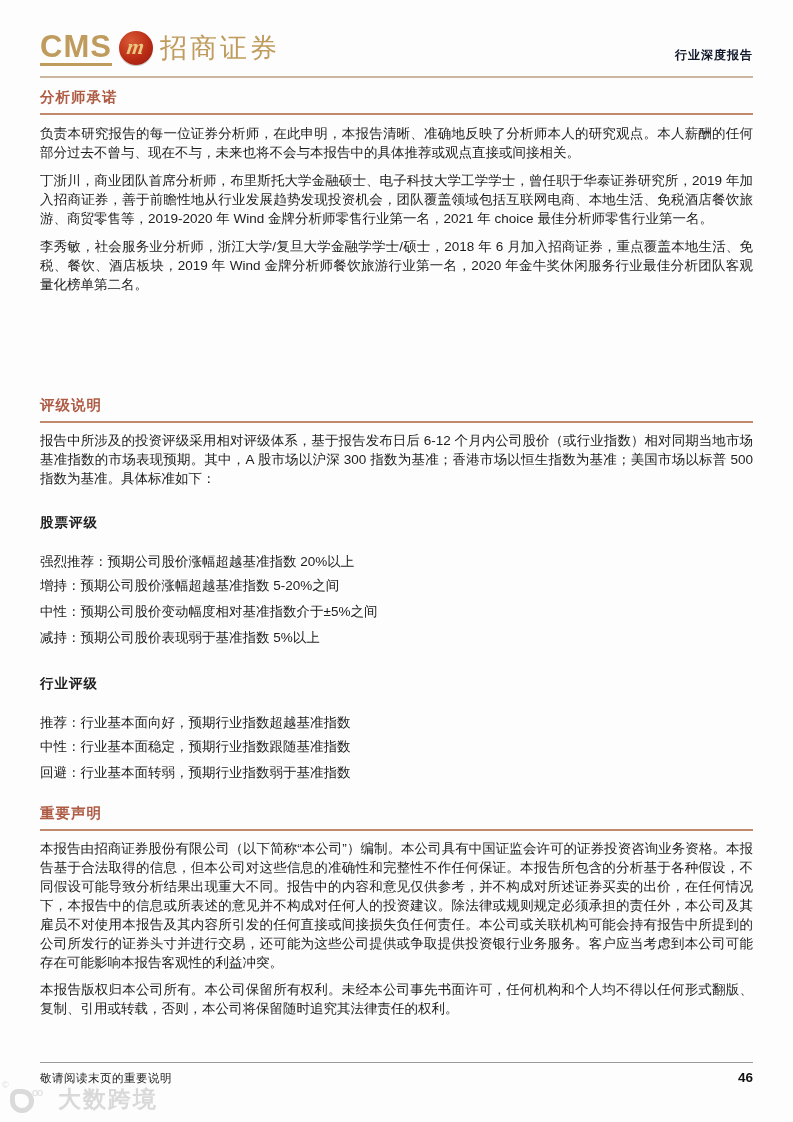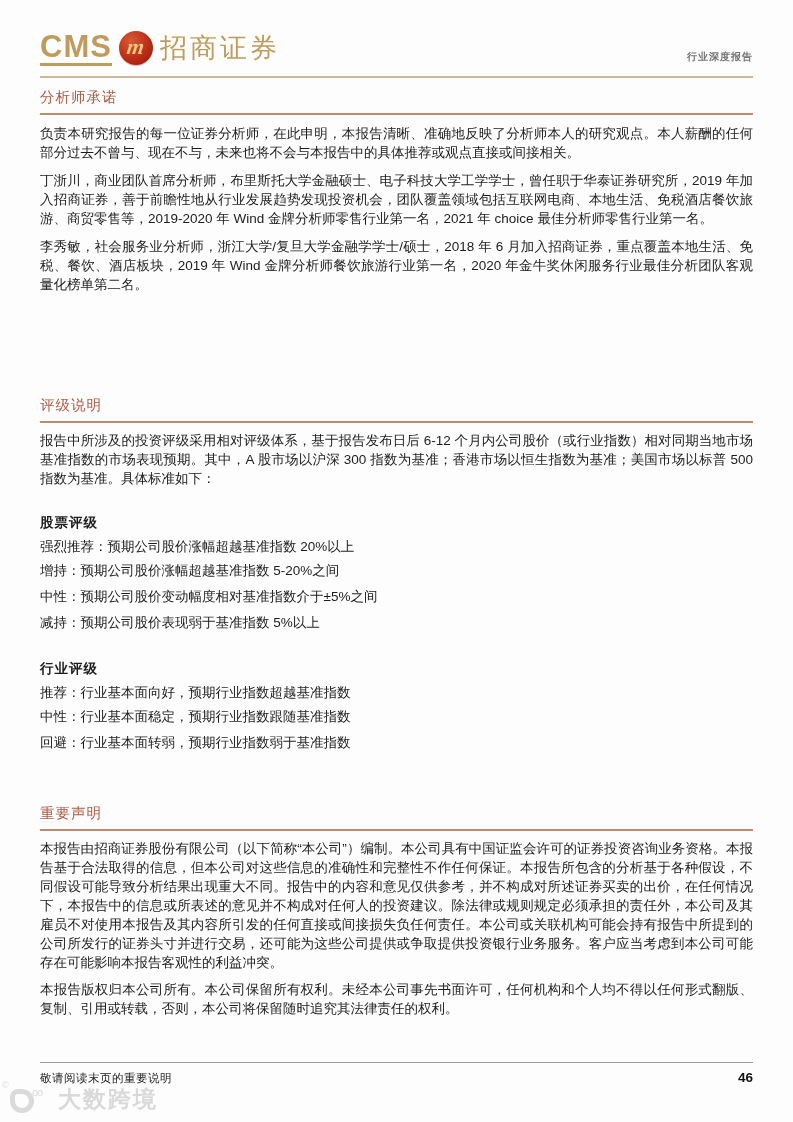--- a/index.html
+++ b/index.html
@@ -31,38 +31,38 @@
     background: radial-gradient(circle at 35% 30%, #d85a35 0%, #bb2c16 55%, #8f1a0c 100%);
     display: flex; align-items: center; justify-content: center;
     box-shadow: 0 1px 1px rgba(0,0,0,.25);
   }
   .logo-badge i {
     color: #e8c87e; font-family: "Liberation Serif", "DejaVu Serif", serif;
     font-weight: bold; font-style: italic; font-size: 22px; line-height: 1;
     transform: skewX(-8deg); margin-top: -3px;
   }
   .logo-cn { color: #bf9c5e; font-size: 27px; font-weight: normal; letter-spacing: 3px; }
-  .report-type { font-size: 10px; font-weight: bold; color: #737373; letter-spacing: 1px; padding-bottom: 2px; margin-left: 31px; }
+  .report-type { font-size: 12px; font-weight: bold; color: #0f172a; letter-spacing: 1px; padding-bottom: 2px; margin-left: 31px; }
 
   
   .sec { position: absolute; left: 40px; right: 40px; }
   .sec-title {
-    color: #ae5b44; font-size: 14.5px; font-weight: normal; letter-spacing: 1px;
+    color: #ae5b44; font-size: 14.5px; font-weight: bold; letter-spacing: 1px;
     padding-bottom: 6px; border-bottom: 2px solid #c18a6e;
   }
   .sec p {
     font-size: 13.5px; line-height: 19px; text-align: justify;
     margin-top: 8px; color: #1c1c1c;
   }
   #sec-analyst { top: 88px; }
   #sec-analyst p { margin-top: 9px; }
 
   #sec-rating { top: 396px; }
   .subhead { font-size: 13.5px; font-weight: bold; margin-top: 26px; letter-spacing: 1px; }
-  .rating-item { font-size: 13.5px; line-height: 19px; margin-top: 5px; }
+  .rating-item { font-size: 13.5px; line-height: 19px; margin-top: 20px; }
   .rating-item + .rating-item { margin-top: 4px; line-height: 22px; }
 
   #sec-disclaimer { top: 804px; }
 
   
   .footer {
     position: absolute; left: 40px; right: 40px; top: 1062px;
     border-top: 1px solid #9a9a9a;
     padding-top: 7px;
     display: flex; justify-content: space-between; align-items: baseline;

